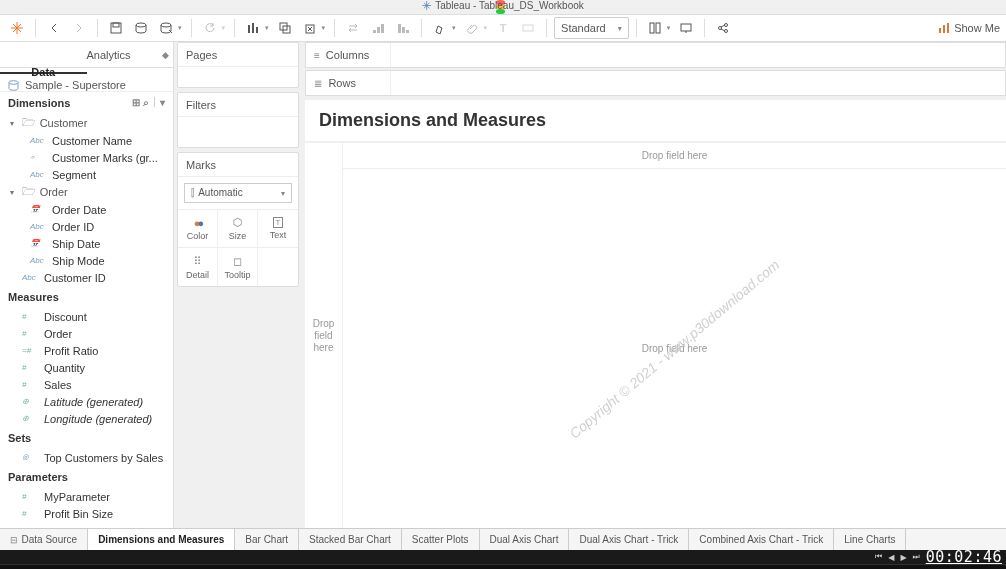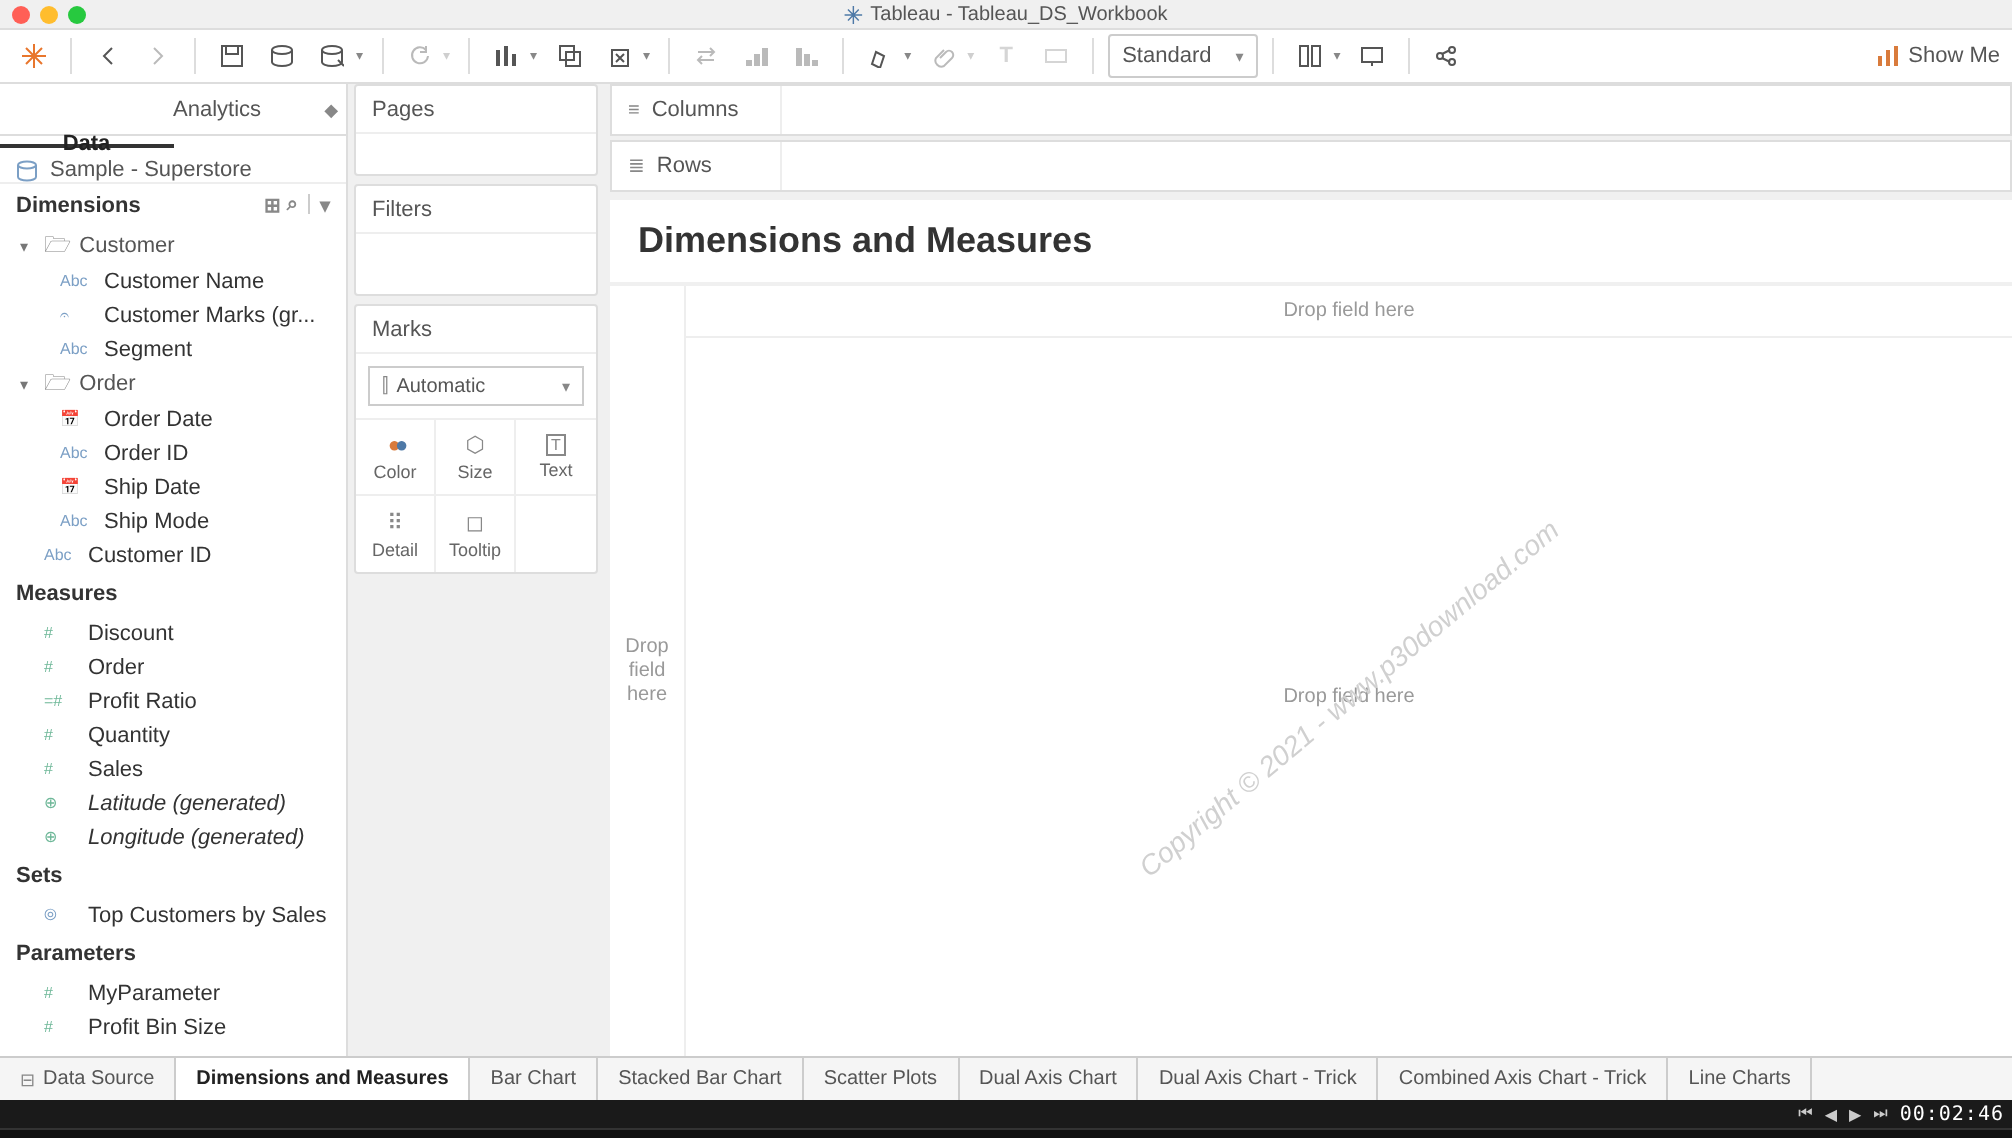--- a/index.html
+++ b/index.html
@@ -1,20 +1,20 @@
 <!DOCTYPE html>
 <html><head>
 <meta charset="utf-8">
 <style>
 * { box-sizing: border-box; margin: 0; padding: 0; font-family: -apple-system, "Helvetica Neue", Arial, sans-serif; }
 body { width: 1006px; height: 569px; background: #e8e8e8; overflow: hidden; font-size: 11px; color: #333; }
 .window { width: 100%; height: 100%; display: flex; flex-direction: column; background: #fff; }
 
 
-.titlebar { height: 14px; background: #f0f0f0; display: flex; align-items: center; padding: 0 6px; position: relative; }
+.titlebar { height: 14px; background: #f0f0f0; display: flex; align-items: center; padding: 0 6px; position: relative; flex-direction: column; }
 .tl { width: 9px; height: 9px; border-radius: 50%; margin-right: 5px; }
 .tl.r { background: #ff5f56; } .tl.y { background: #ffbd2e; } .tl.g { background: #27c93f; }
 .titlebar .title { position: absolute; left: 50%; transform: translateX(-50%); font-size: 10px; color: #555; display: flex; align-items: center; gap: 4px; }
 .tab-logo { width: 9px; height: 9px; }
 
 
 .toolbar { height: 28px; background: #fff; border-bottom: 1px solid #ddd; border-top: 1px solid #ddd; display: flex; align-items: center; padding: 0 6px; gap: 3px; }
 .tbtn { width: 22px; height: 22px; display: flex; align-items: center; justify-content: center; border-radius: 2px; color: #555; }
 .tsep { width: 1px; height: 18px; background: #ddd; margin: 0 4px; }
 .tarrow { font-size: 7px; color: #888; margin-left: -2px; margin-right: 2px; }
@@ -33,21 +33,21 @@
 .ltab { flex: 1; display: flex; align-items: center; justify-content: center; font-size: 11px; color: #555; }
 .ltab.active { font-weight: 600; color: #222; border-bottom: 2px solid #333; margin-top: 30px; }
 .ltab .pin { font-size: 9px; margin-left: auto; margin-right: 4px; color: #888; }
 .ds-row { height: 24px; display: flex; align-items: flex-end; padding: 0 8px; gap: 6px; border-bottom: 1px solid #eee; color: #555; font-size: 11px; }
 .section-hdr { height: 22px; display: flex; align-items: center; padding: 0 8px; font-weight: 600; font-size: 11px; color: #333; }
 .section-hdr .btns { margin-left: auto; display: flex; gap: 3px; color: #888; font-size: 10px;}
 .field-list { overflow-y: auto; flex: 1; }
 .folder { display: flex; align-items: center; height: 18px; padding-left: 10px; gap: 4px; color: #555; font-size: 11px;}
 .field { display: flex; align-items: center; height: 17px; padding-left: 30px; gap: 6px; color: #333; font-size: 11px;}
 .field.nofold { padding-left: 22px; }
-.ftype { width: 16px; font-size: 8px; color: #7b9fc5; text-align: left; }
+.ftype { width: 16px; font-size: 8px; color: #7b9fc5; text-align: left; font-style: italic; }
 .ftype.m { color: #6fb899; }
 .ftype.glob { color: #6fb899; }
 .field .name { white-space: nowrap; overflow: hidden; text-overflow: ellipsis; }
 .field.italic .name { font-style: italic; }
 .chev { font-size: 8px; color: #777; width: 8px; }
 
 
 .card { background: #fff; border: 1px solid #ddd; border-radius: 2px; }
 .card-hdr { height: 24px; display: flex; align-items: center; padding: 0 8px; font-size: 11px; color: #555; border-bottom: 1px solid #eee; }
 .card-body { min-height: 20px; }
@@ -78,21 +78,21 @@
 
 .btabs { height: 22px; background: #f5f5f5; border-top: 1px solid #ccc; display: flex; align-items: stretch; overflow: hidden;}
 .btab { padding: 0 10px; display: flex; align-items: center; font-size: 10px; color: #555; border-right: 1px solid #ccc; white-space: nowrap;}
 .btab.active { background: #fff; color: #222; font-weight: 600; }
 .btab.ds { color: #555; }
 .btab .icon { margin-right: 4px; color: #888; font-size: 9px; }
 
 
 .player { height: 14px; background: #1a1a1a; display: flex; align-items: center; justify-content: flex-end; padding-right: 4px; gap: 6px;}
 .pbtn { color: #ccc; font-size: 8px; }
-.time { color: #fff; font-size: 10px; font-family: monospace; letter-spacing: 0.5px;}
+.time { color: #fff; font-size: 15px; font-family: monospace; letter-spacing: 0.5px; text-decoration: underline;}
 .slider { height: 5px; background: #111; border-top: 1px solid #333; }
 
 svg { display: block; }
 </style>
 </head>
 <body>
 
 <div class="window">
 
   <div class="titlebar">

